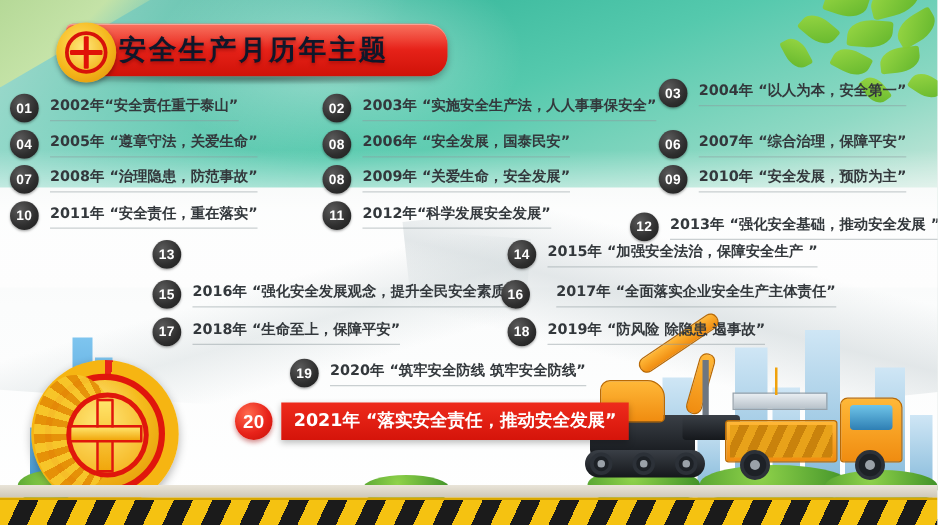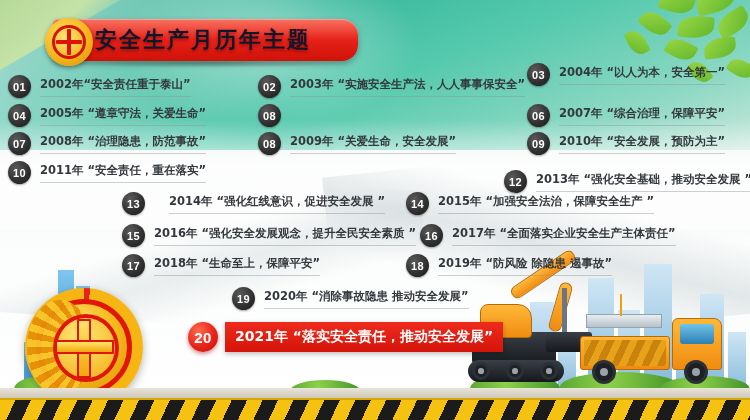--- a/index.html
+++ b/index.html
@@ -294,20 +294,21 @@
       <div class="num">03</div>
       <div class="txt">2004年 “以人为本，安全第一”</div>
     </div>
 
     <div class="item" style="left:8px;top:104px;">
       <div class="num">04</div>
       <div class="txt">2005年 “遵章守法，关爱生命”</div>
     </div>
     <div class="item" style="left:258px;top:104px;">
       <div class="num">08</div>
+      <div class="txt">2006年 “安全发展，国泰民安”</div>
     </div>
     <div class="item" style="left:527px;top:104px;">
       <div class="num">06</div>
       <div class="txt">2007年 “综合治理，保障平安”</div>
     </div>
 
     <div class="item" style="left:8px;top:132px;">
       <div class="num">07</div>
       <div class="txt">2008年 “治理隐患，防范事故”</div>
     </div>
@@ -317,55 +318,58 @@
     </div>
     <div class="item" style="left:527px;top:132px;align-items:center;">
       <div class="num">09</div>
       <div class="txt">2010年 “安全发展，预防为主”</div>
     </div>
 
     <div class="item" style="left:8px;top:161px;">
       <div class="num">10</div>
       <div class="txt">2011年 “安全责任，重在落实”</div>
     </div>
+    <div class="item" style="left:258px;top:161px;">
+      <div class="num">11</div>
+      <div class="txt">2012年“科学发展安全发展”</div>
+    </div>
     <div class="item" style="left:504px;top:170px;">
       <div class="num">12</div>
       <div class="txt">2013年 “强化安全基础，推动安全发展 ”</div>
     </div>
 
-    <div class="item" style="left:122px;top:192px;gap:15px;">
+    <div class="item" style="left:122px;top:192px;">
       <div class="num">13</div>
-      <div class="txt">2014年 “强化红线意识，促进安全发展 ”</div>
     </div>
     <div class="item" style="left:406px;top:192px;">
       <div class="num">14</div>
       <div class="txt">2015年 “加强安全法治，保障安全生产 ”</div>
     </div>
 
     <div class="item" style="left:122px;top:224px;">
       <div class="num">15</div>
       <div class="txt">2016年 “强化安全发展观念，提升全民安全素质 ”</div>
     </div>
-    <div class="item" style="left:420px;top:224px;">
+    <div class="item" style="left:401px;top:224px;gap:12px;">
       <div class="num">16</div>
       <div class="txt">2017年 “全面落实企业安全生产主体责任”</div>
     </div>
 
     <div class="item" style="left:122px;top:254px;align-items:center;">
       <div class="num">17</div>
       <div class="txt">2018年 “生命至上，保障平安”</div>
     </div>
     <div class="item" style="left:406px;top:254px;">
       <div class="num">18</div>
       <div class="txt">2019年 “防风险 除隐患 遏事故”</div>
     </div>
 
     <div class="item" style="left:232px;top:287px;">
       <div class="num">19</div>
-      <div class="txt">2020年 “消除事故隐患 推动安全发展”</div>
+      <div class="txt">2020年 “筑牢安全防线 筑牢安全防线”</div>
     </div>
 
     <div class="item item-hl" style="left:188px;top:322px;">
       <div class="num">20</div>
       <div class="txt">2021年 “落实安全责任，推动安全发展”</div>
     </div>
   </div>
 
 </div>
 

